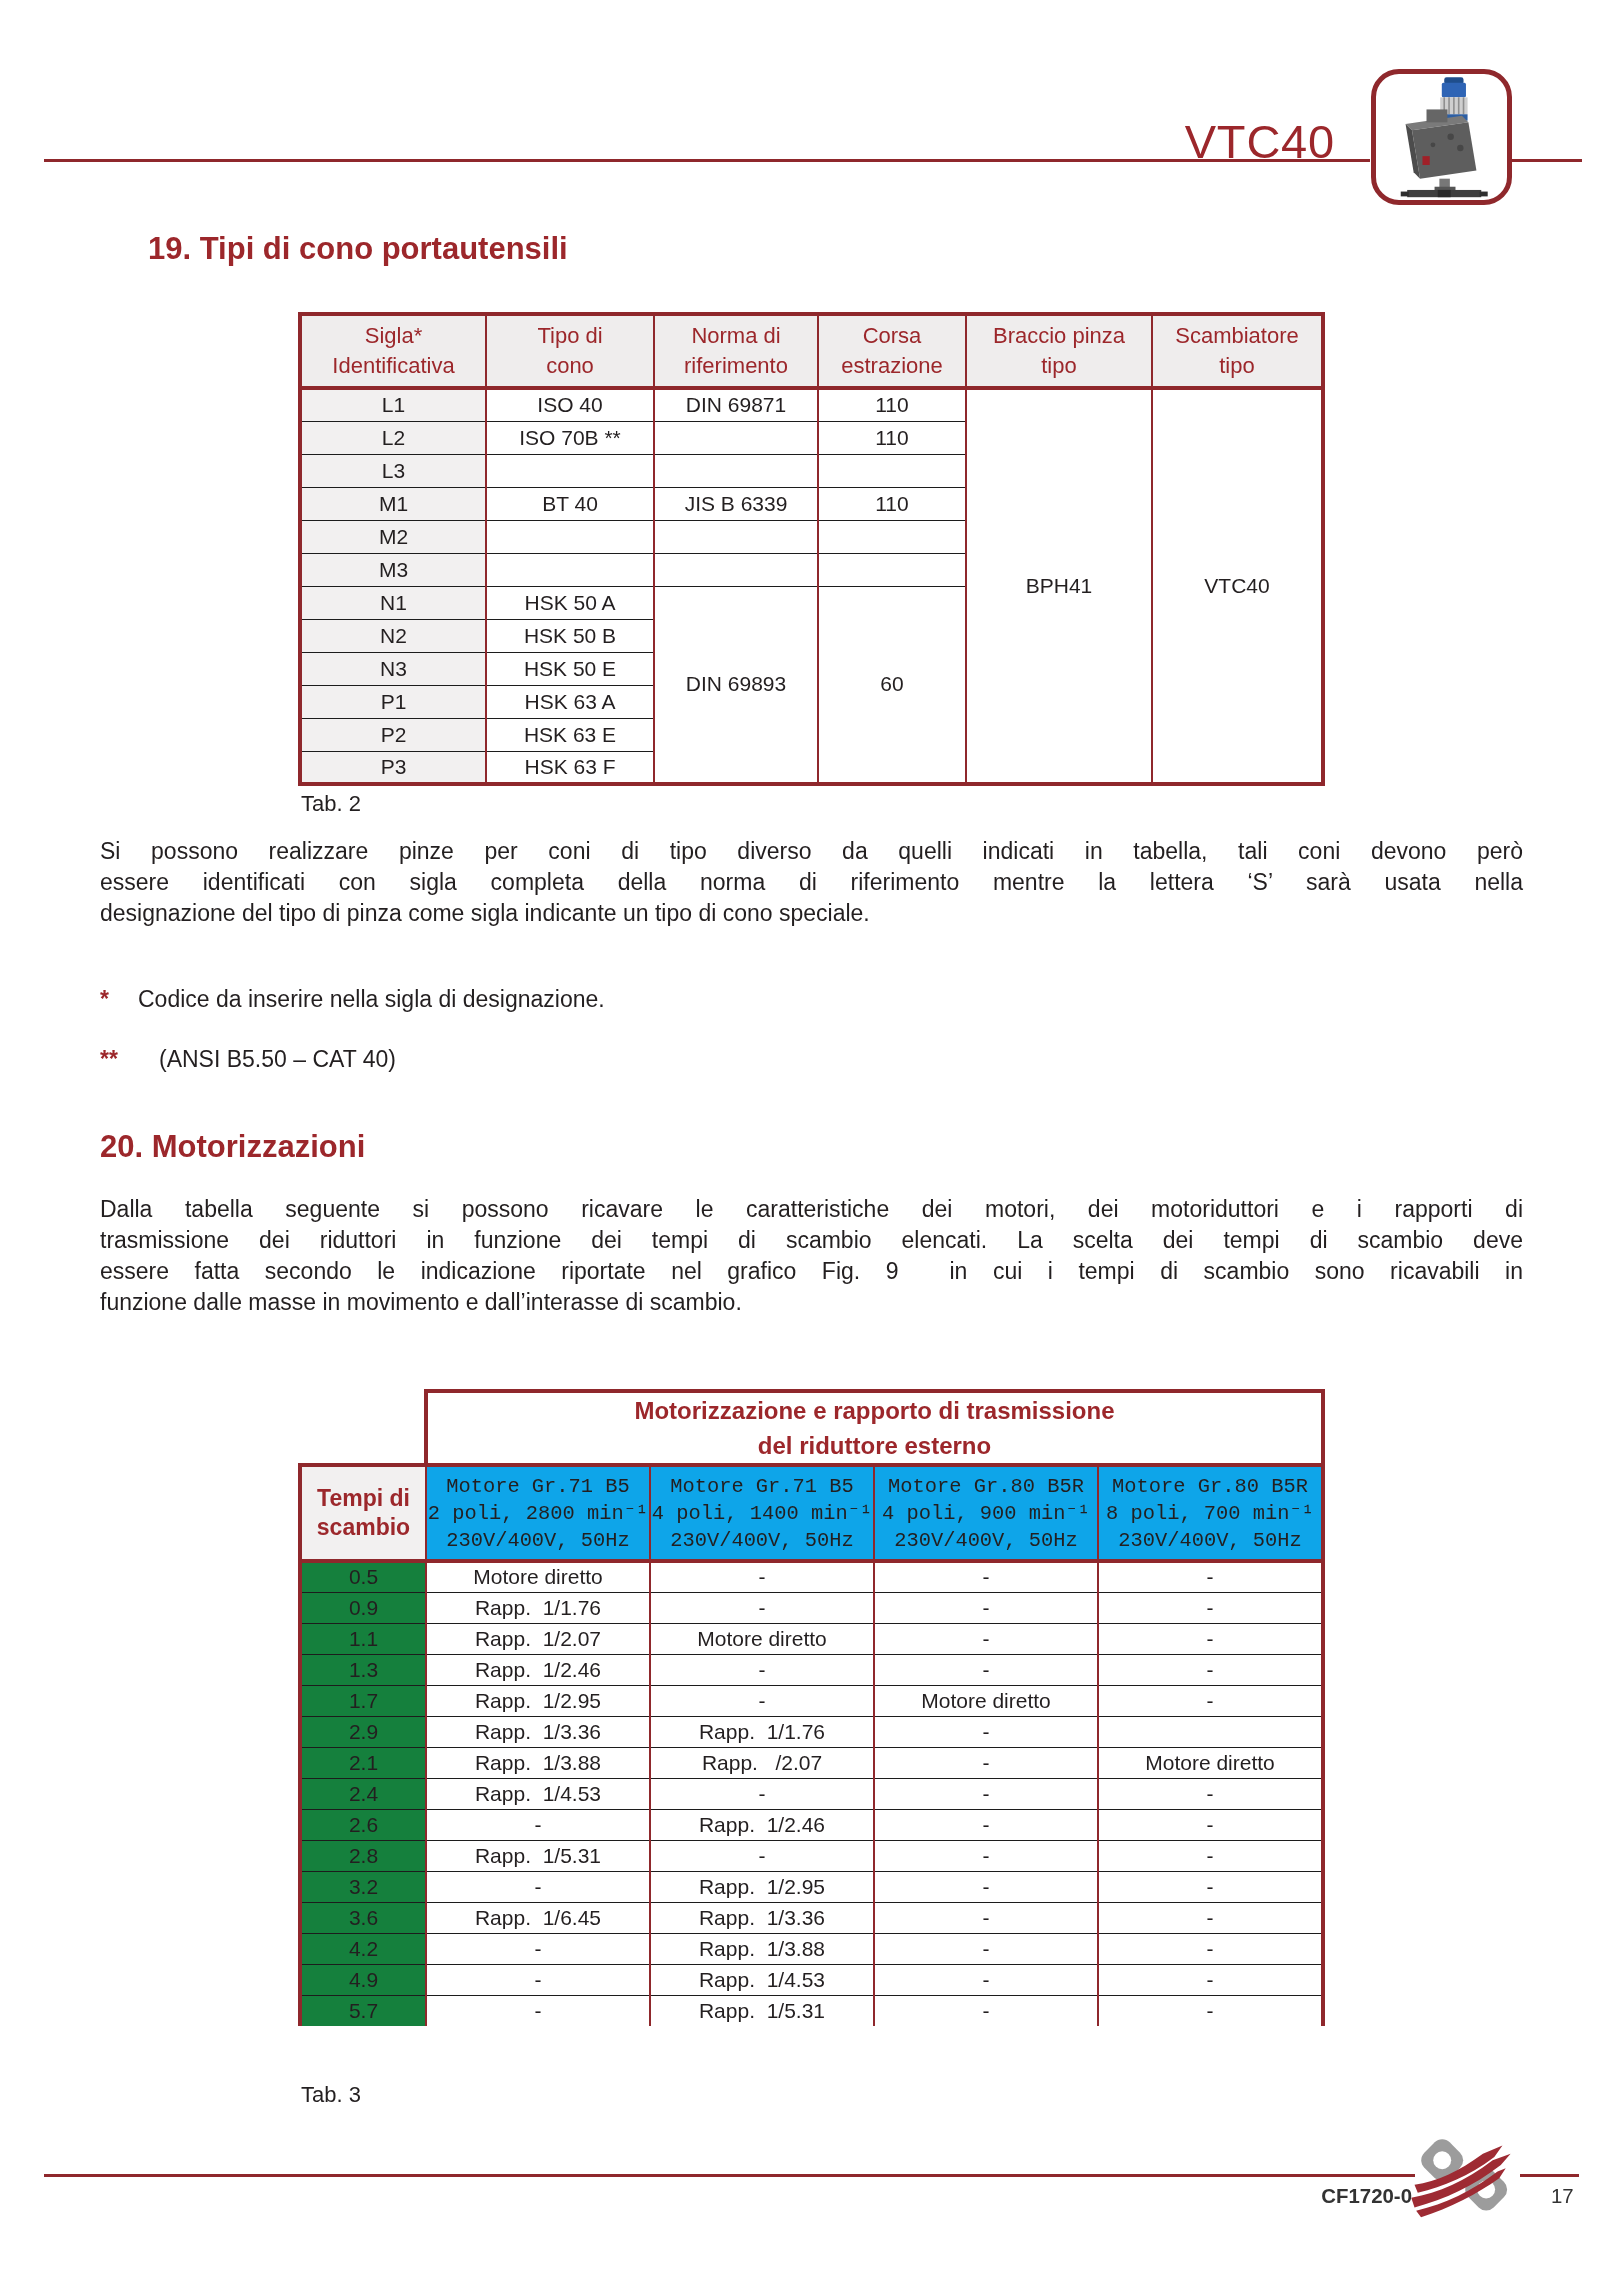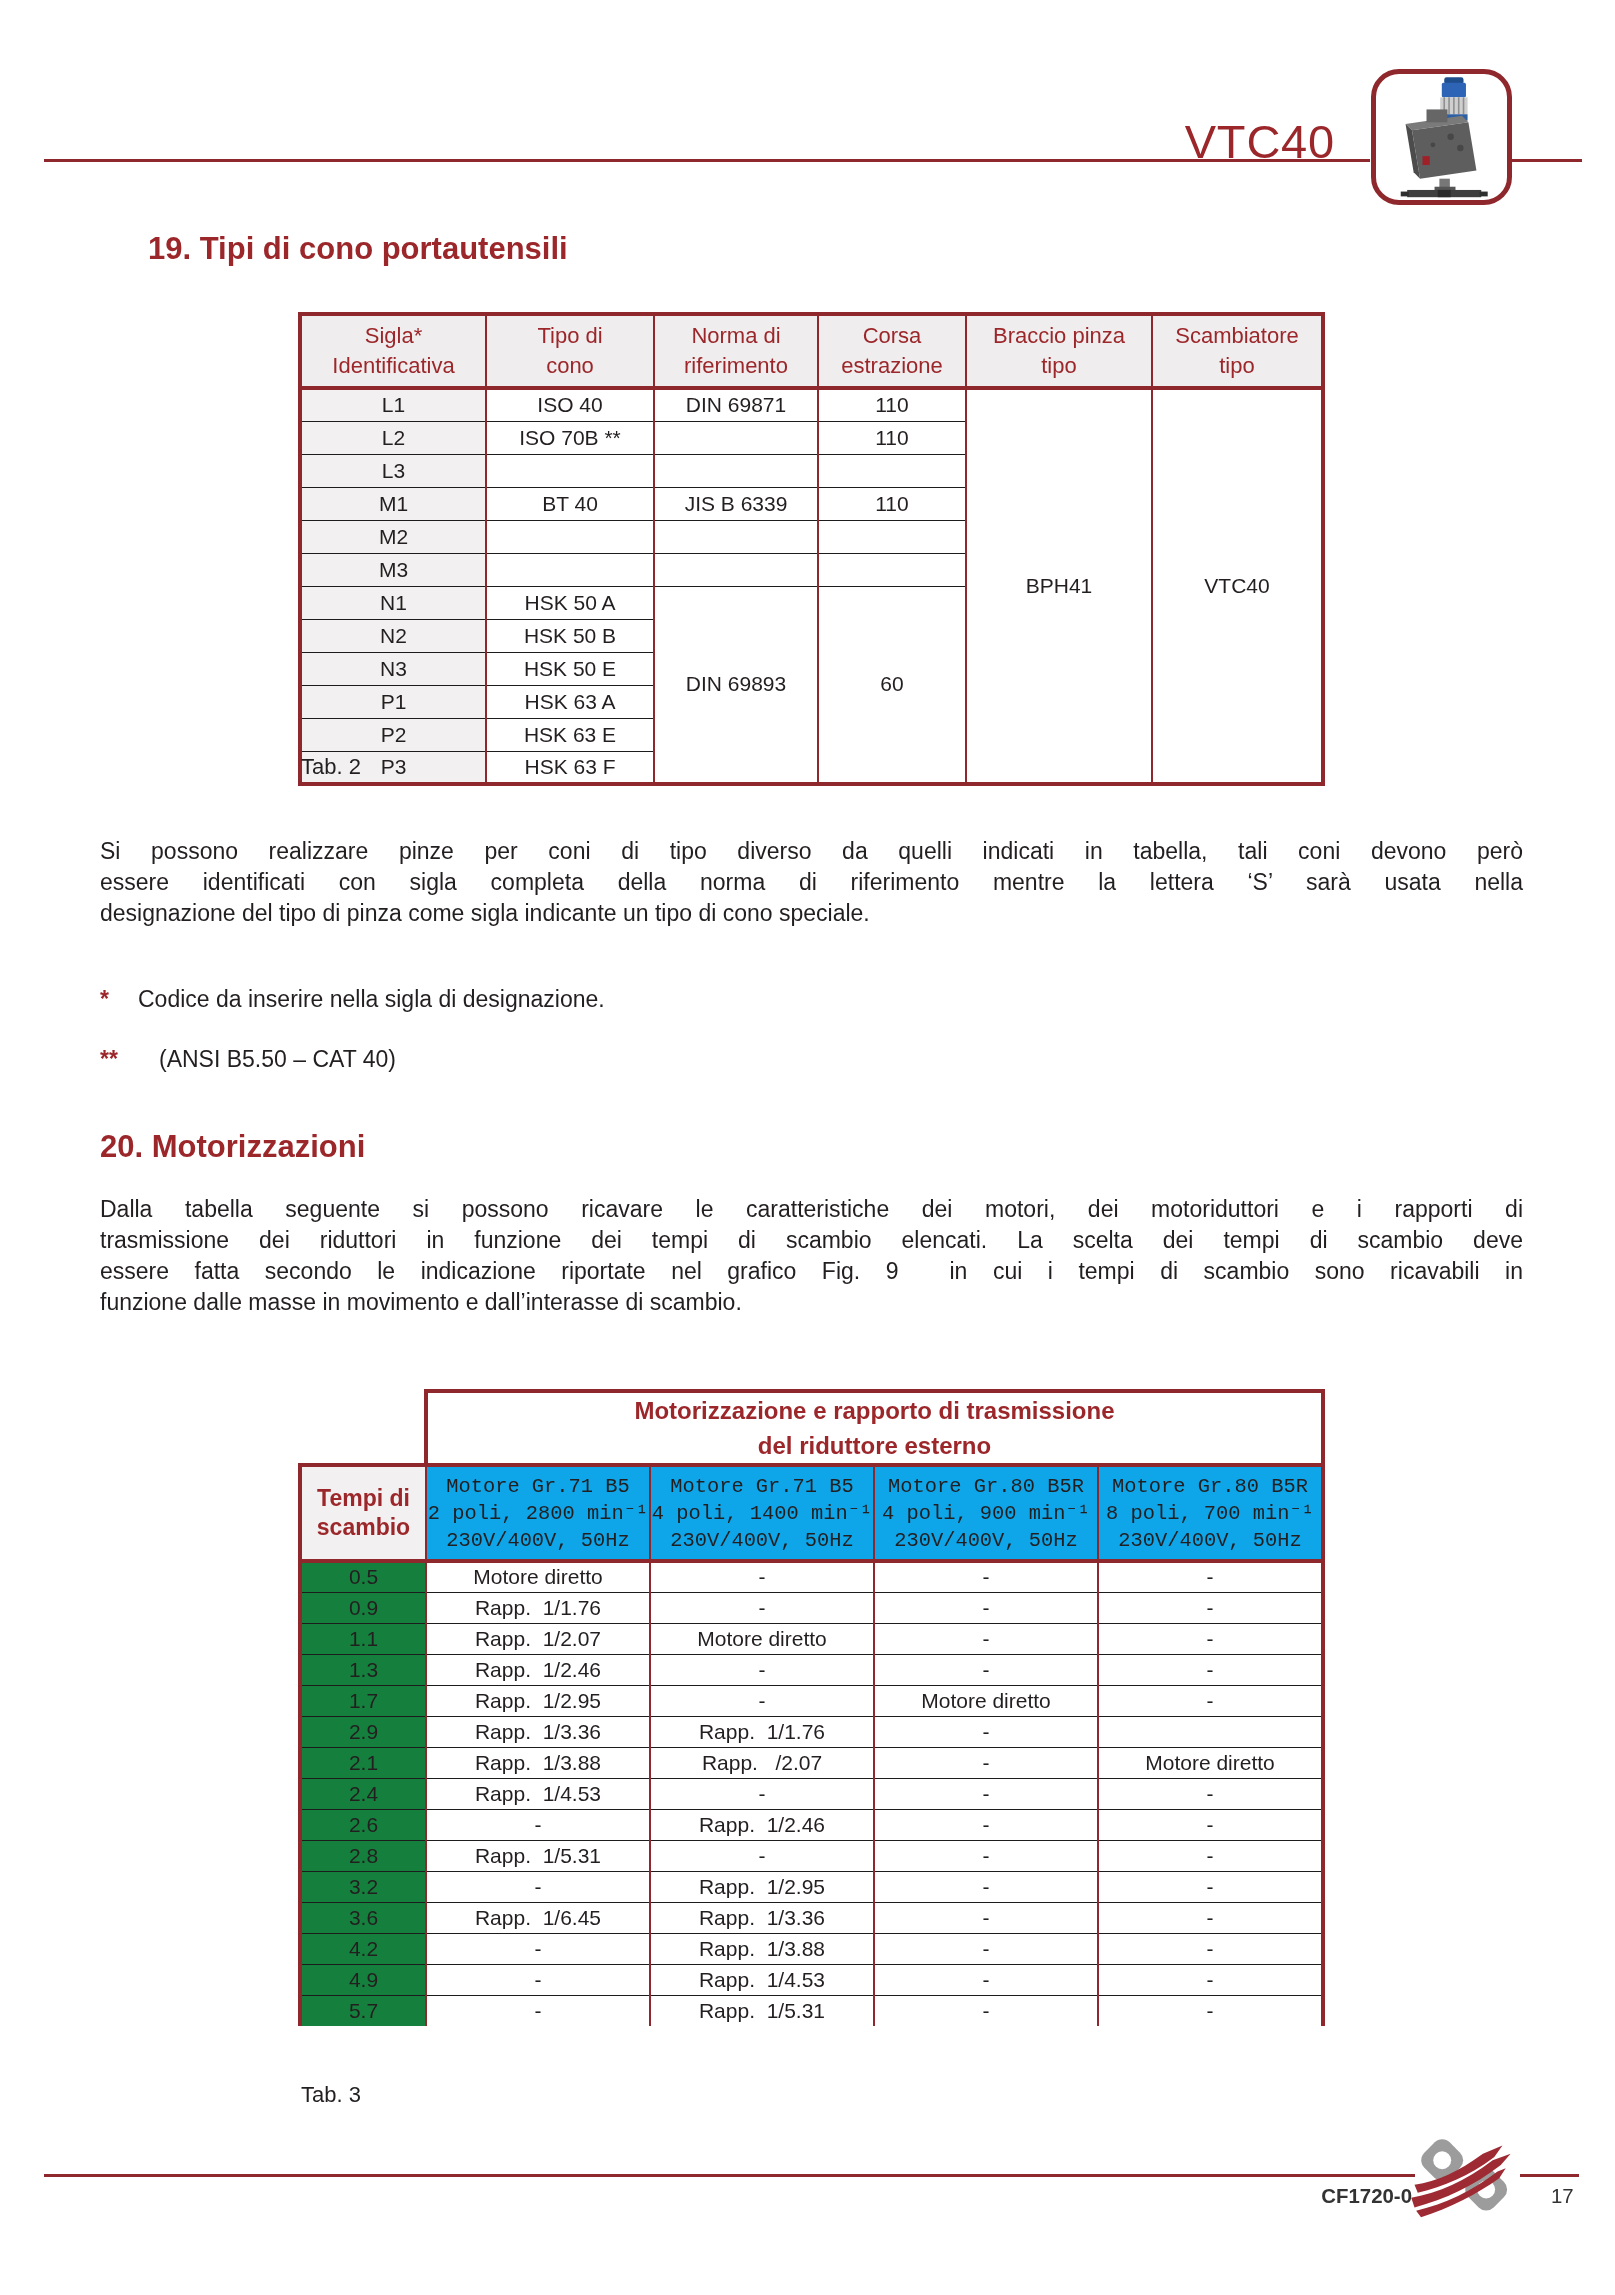--- a/index.html
+++ b/index.html
@@ -226,21 +226,21 @@
       <td class="c0">P2</td>
       <td>HSK 63 E</td>
     </tr>
     <tr class="lastrow">
       <td class="c0">P3</td>
       <td>HSK 63 F</td>
     </tr>
   </tbody>
     </table>
 </div>
-<div class="abs caption" style="left:301px; top:754px;">Tab. 2</div>
+<div class="abs caption" style="left:301px; top:791px;">Tab. 2</div>
 
 <div class="abs para" style="left:100px; top:836px;">
   <div class="just">Si possono realizzare pinze per coni di tipo diverso da quelli indicati in tabella, tali coni devono però</div>
   <div class="just">essere identificati con sigla completa della norma di riferimento mentre la lettera ‘S’ sarà usata nella</div>
   <div class="left">designazione del tipo di pinza come sigla indicante un tipo di cono speciale.</div>
 </div>
 
 <div class="abs note" style="left:100px; top:986px;">
   <span class="mark">*</span>
   <span>Codice da inserire nella sigla di designazione.</span>

